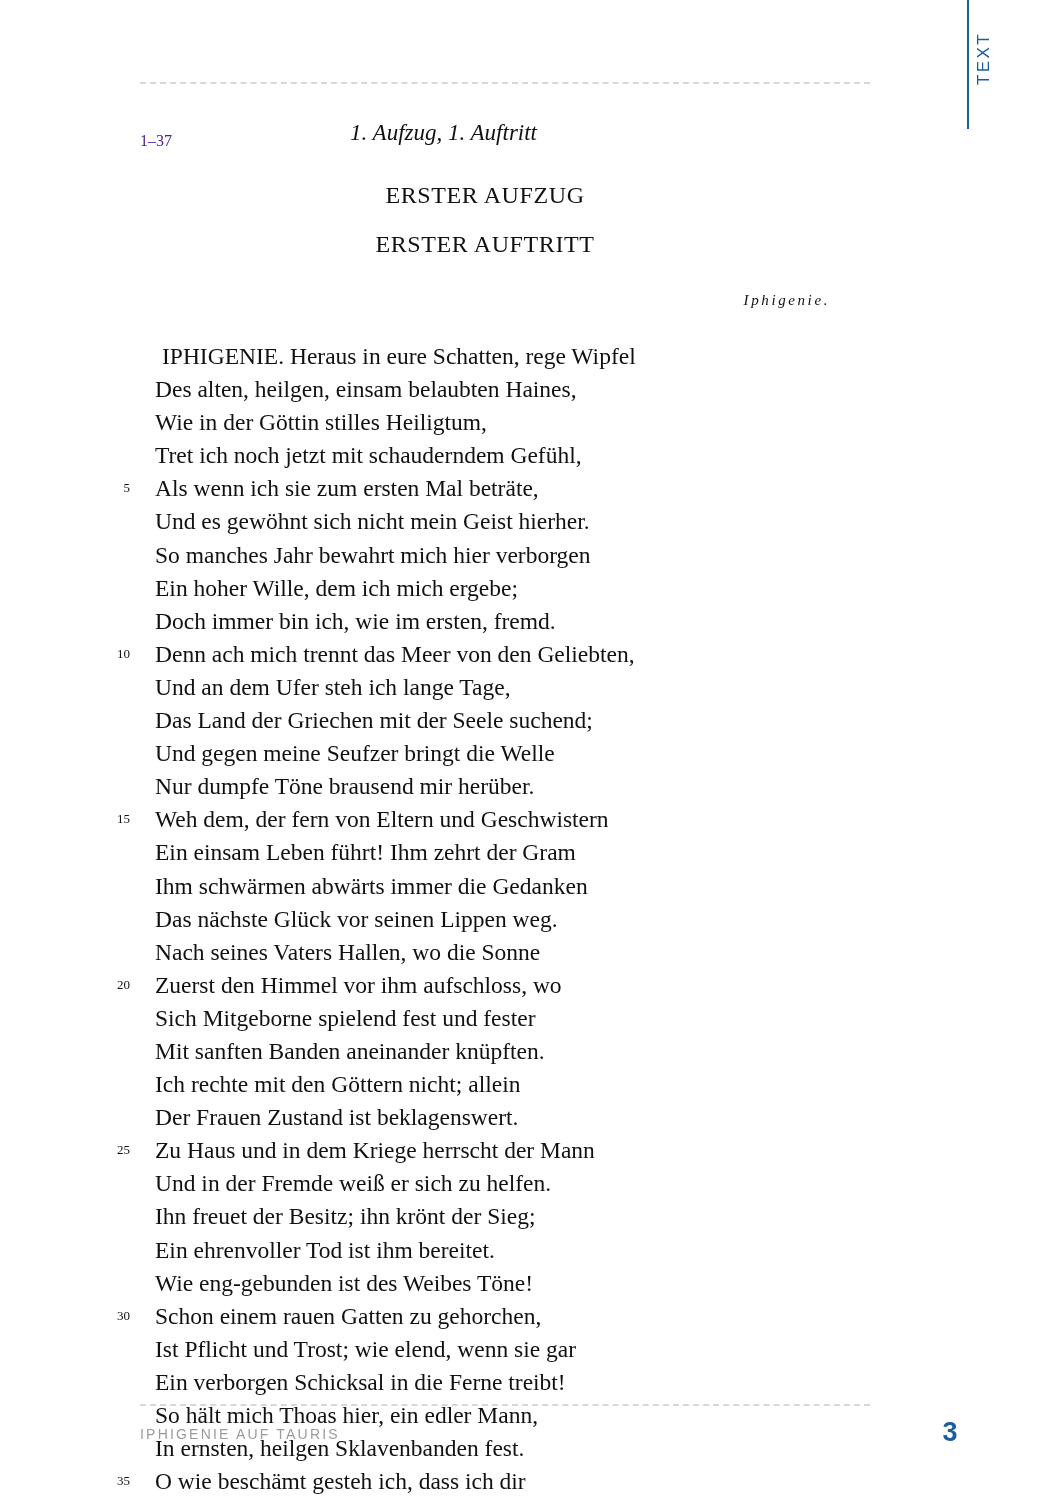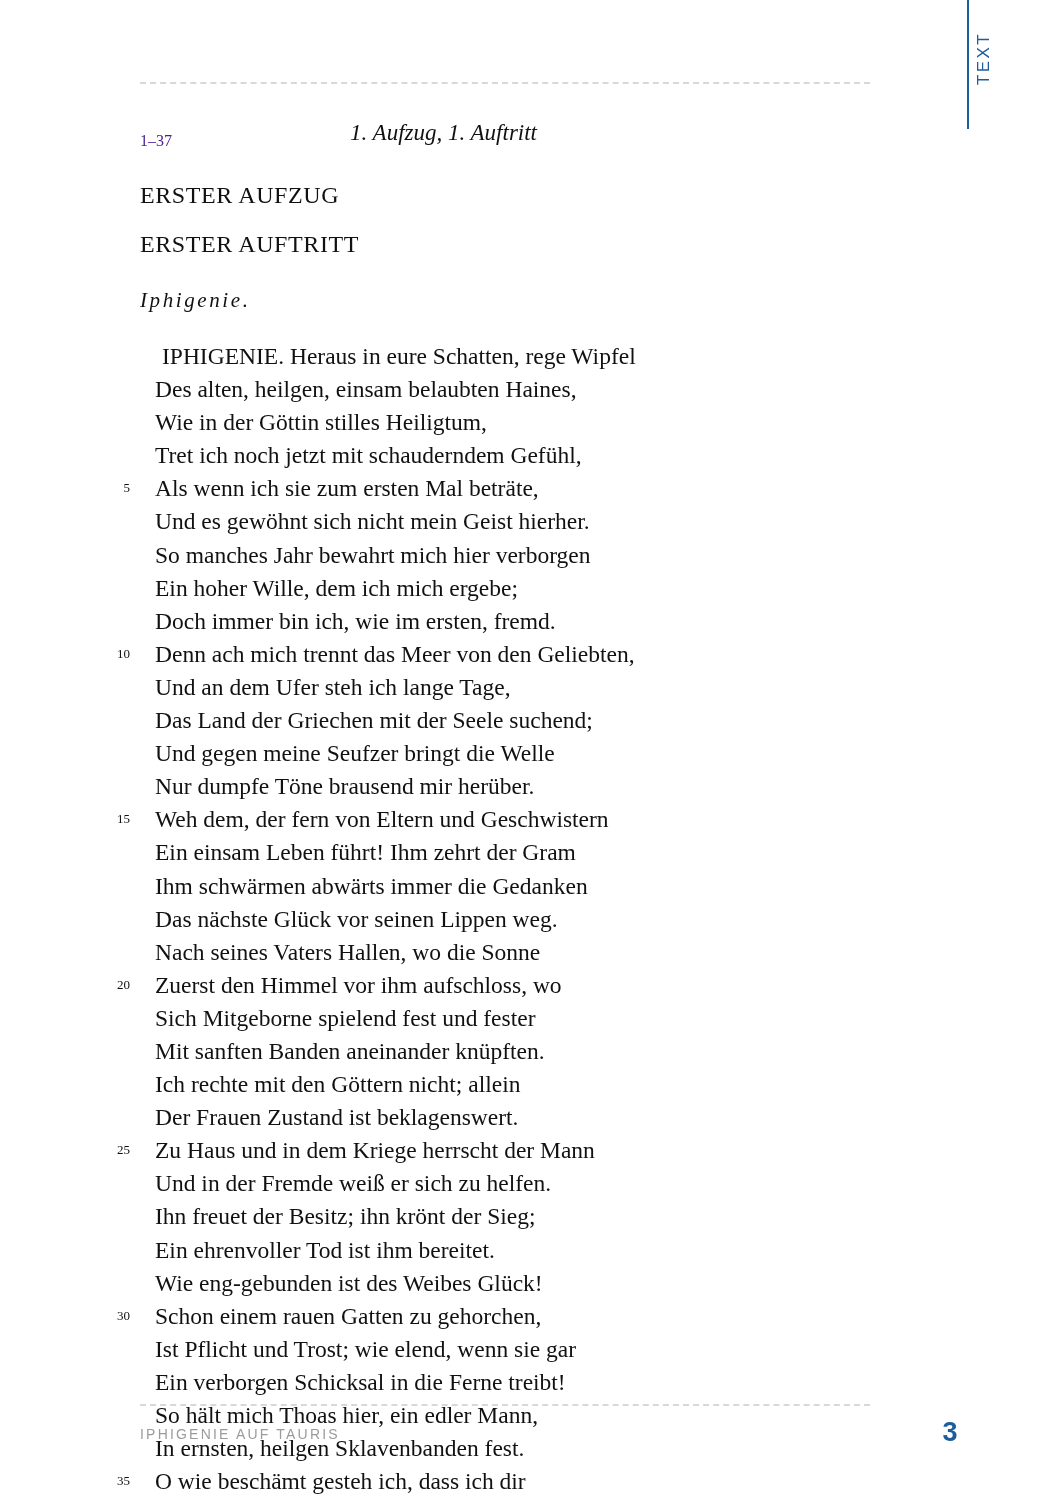--- a/index.html
+++ b/index.html
@@ -86,37 +86,37 @@
     color: #111111;
     white-space: nowrap;
   }
 
   
   .heading-act,
   .heading-scene {
     position: absolute;
     left: 140px;
     width: 690px;
-    text-align: left;
+    text-align: center;
     font-size: 24px;
     line-height: 32px;
     letter-spacing: 0.6px;
     color: #111111;
     white-space: nowrap;
   }
   .heading-act { top: 179px; }
   .heading-scene { top: 228px; }
 
   .heading-characters {
     position: absolute;
     left: 140px;
     top: 285px;
     width: 690px;
-    text-align: left;
-    font-size: 21px;
+    text-align: right;
+    font-size: 15px;
     line-height: 30px;
     font-style: italic;
     letter-spacing: 2.6px;
     color: #111111;
     white-space: nowrap;
   }
 
   
   .verse {
     position: absolute;
@@ -304,21 +304,21 @@
       <div class="verse-line">
         <span class="verse-num"></span>
         <span class="verse-text">Ihn freuet der Besitz; ihn krönt der Sieg;</span>
       </div>
       <div class="verse-line">
         <span class="verse-num"></span>
         <span class="verse-text">Ein ehrenvoller Tod ist ihm bereitet.</span>
       </div>
       <div class="verse-line">
         <span class="verse-num"></span>
-        <span class="verse-text">Wie eng-gebunden ist des Weibes Glück!</span>
+        <span class="verse-text">Wie eng-gebunden ist des Weibes Töne!</span>
       </div>
       <div class="verse-line">
         <span class="verse-num">30</span>
         <span class="verse-text">Schon einem rauen Gatten zu gehorchen,</span>
       </div>
       <div class="verse-line">
         <span class="verse-num"></span>
         <span class="verse-text">Ist Pflicht und Trost; wie elend, wenn sie gar</span>
       </div>
       <div class="verse-line">

